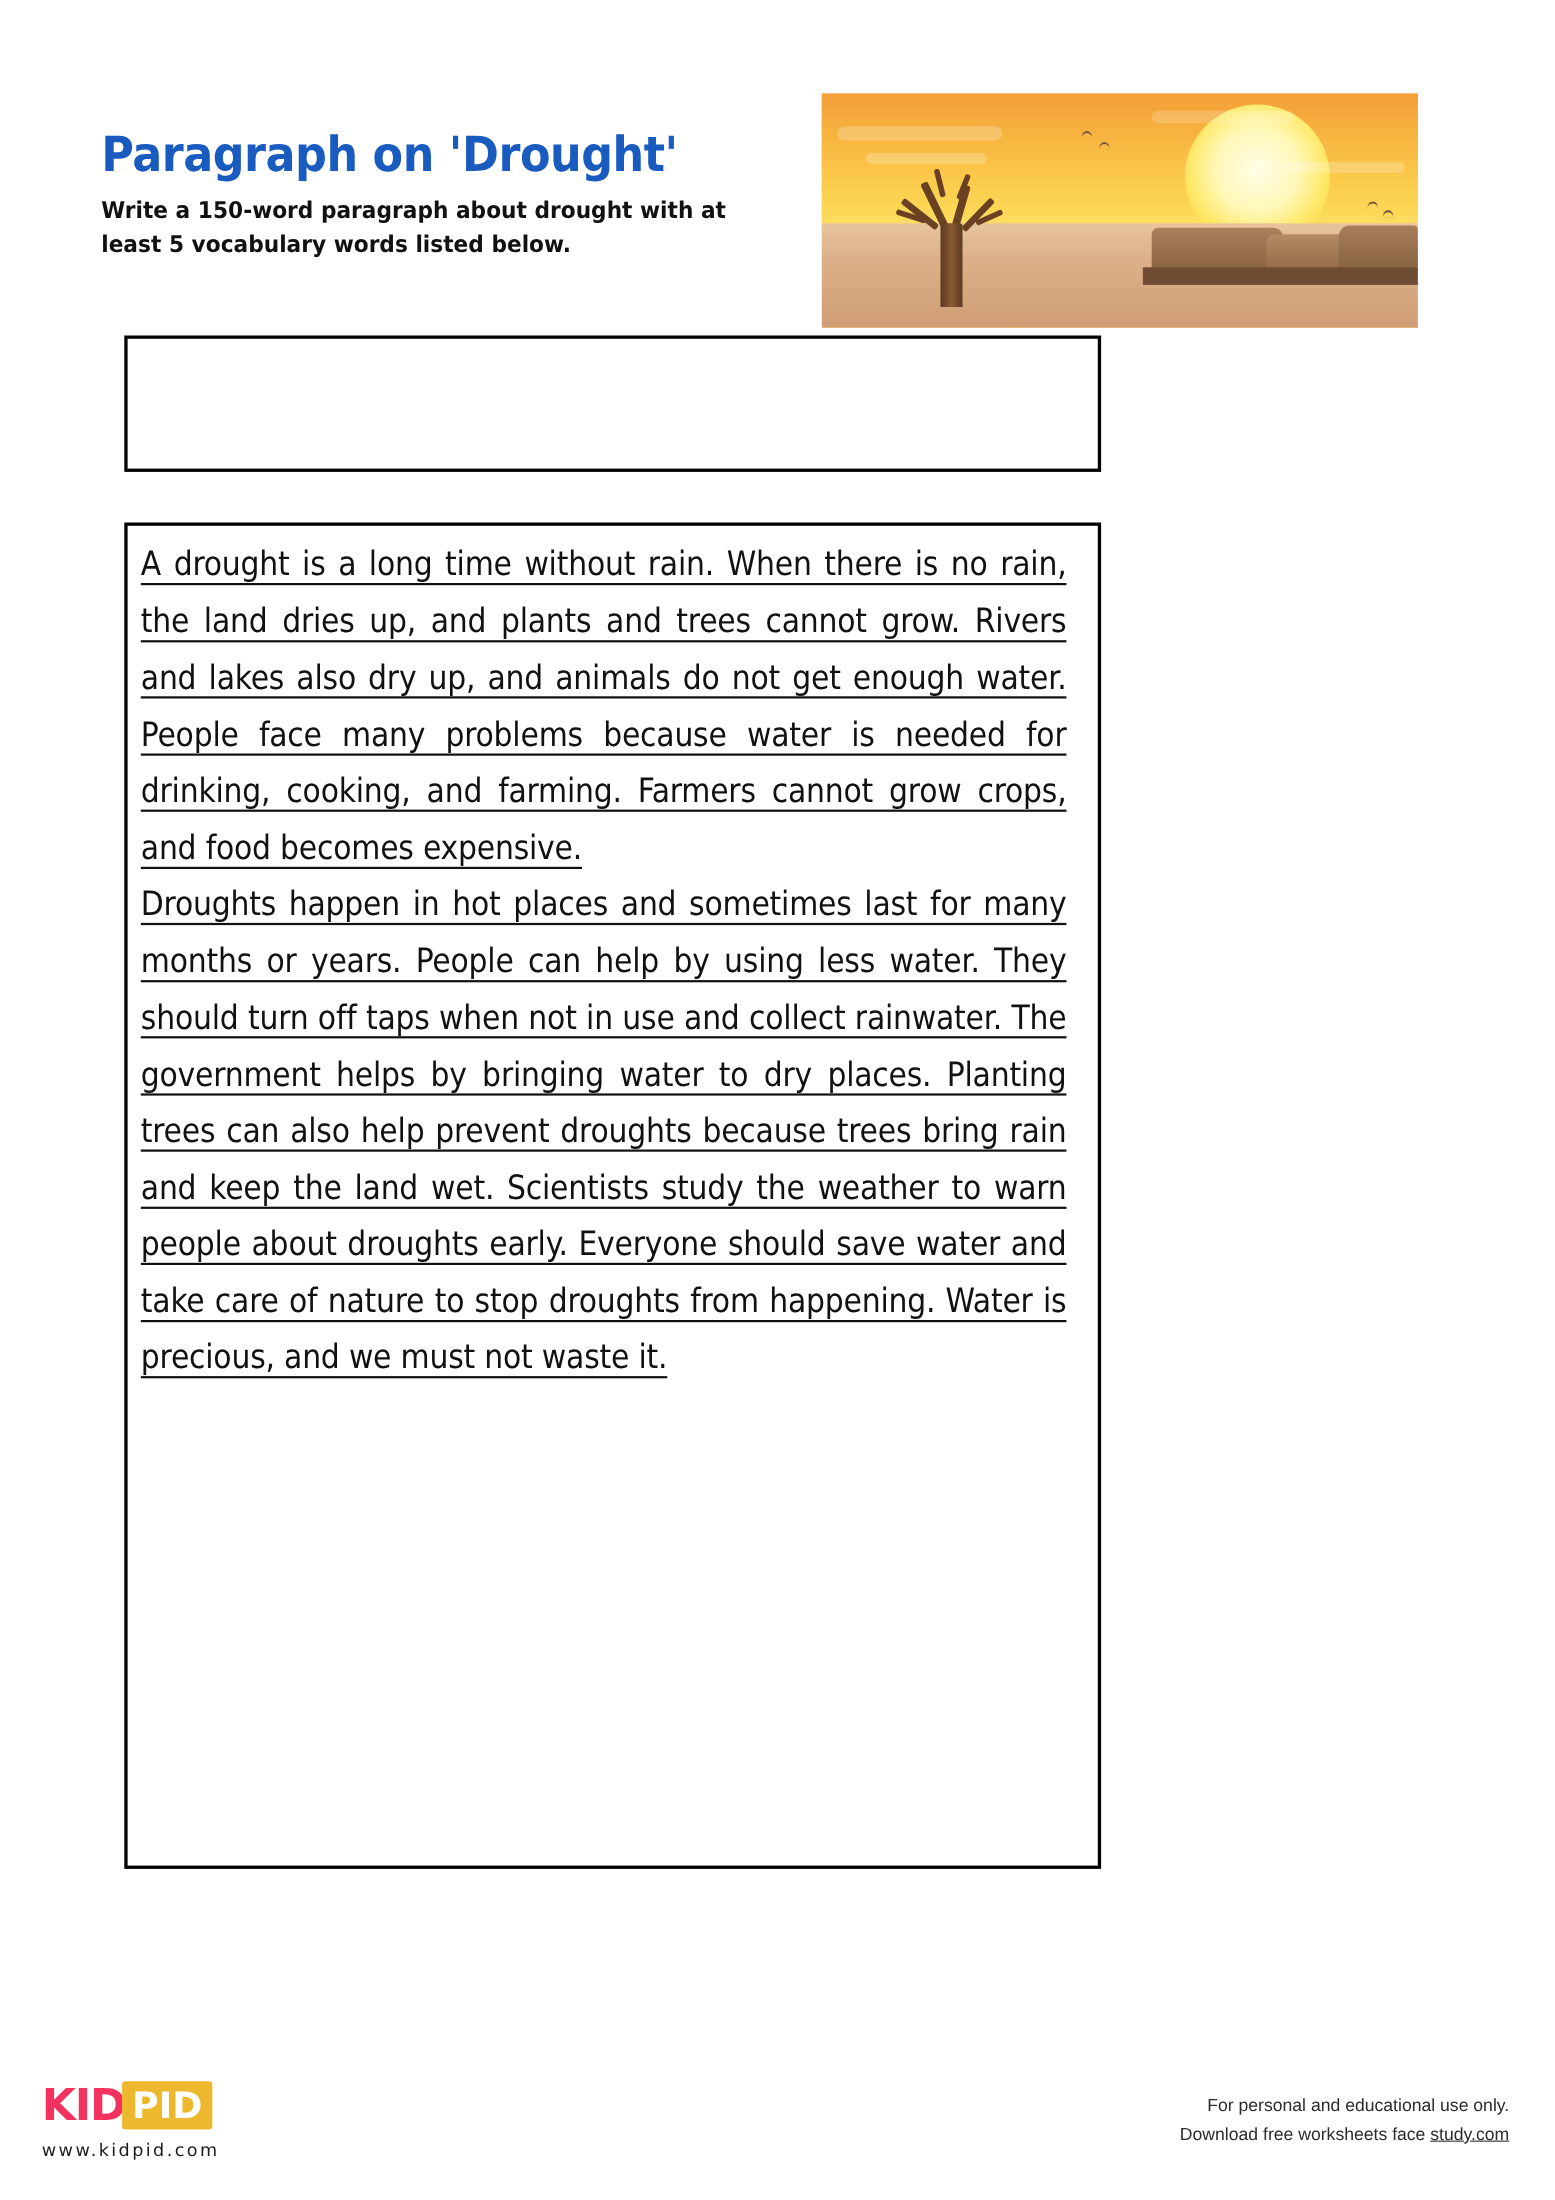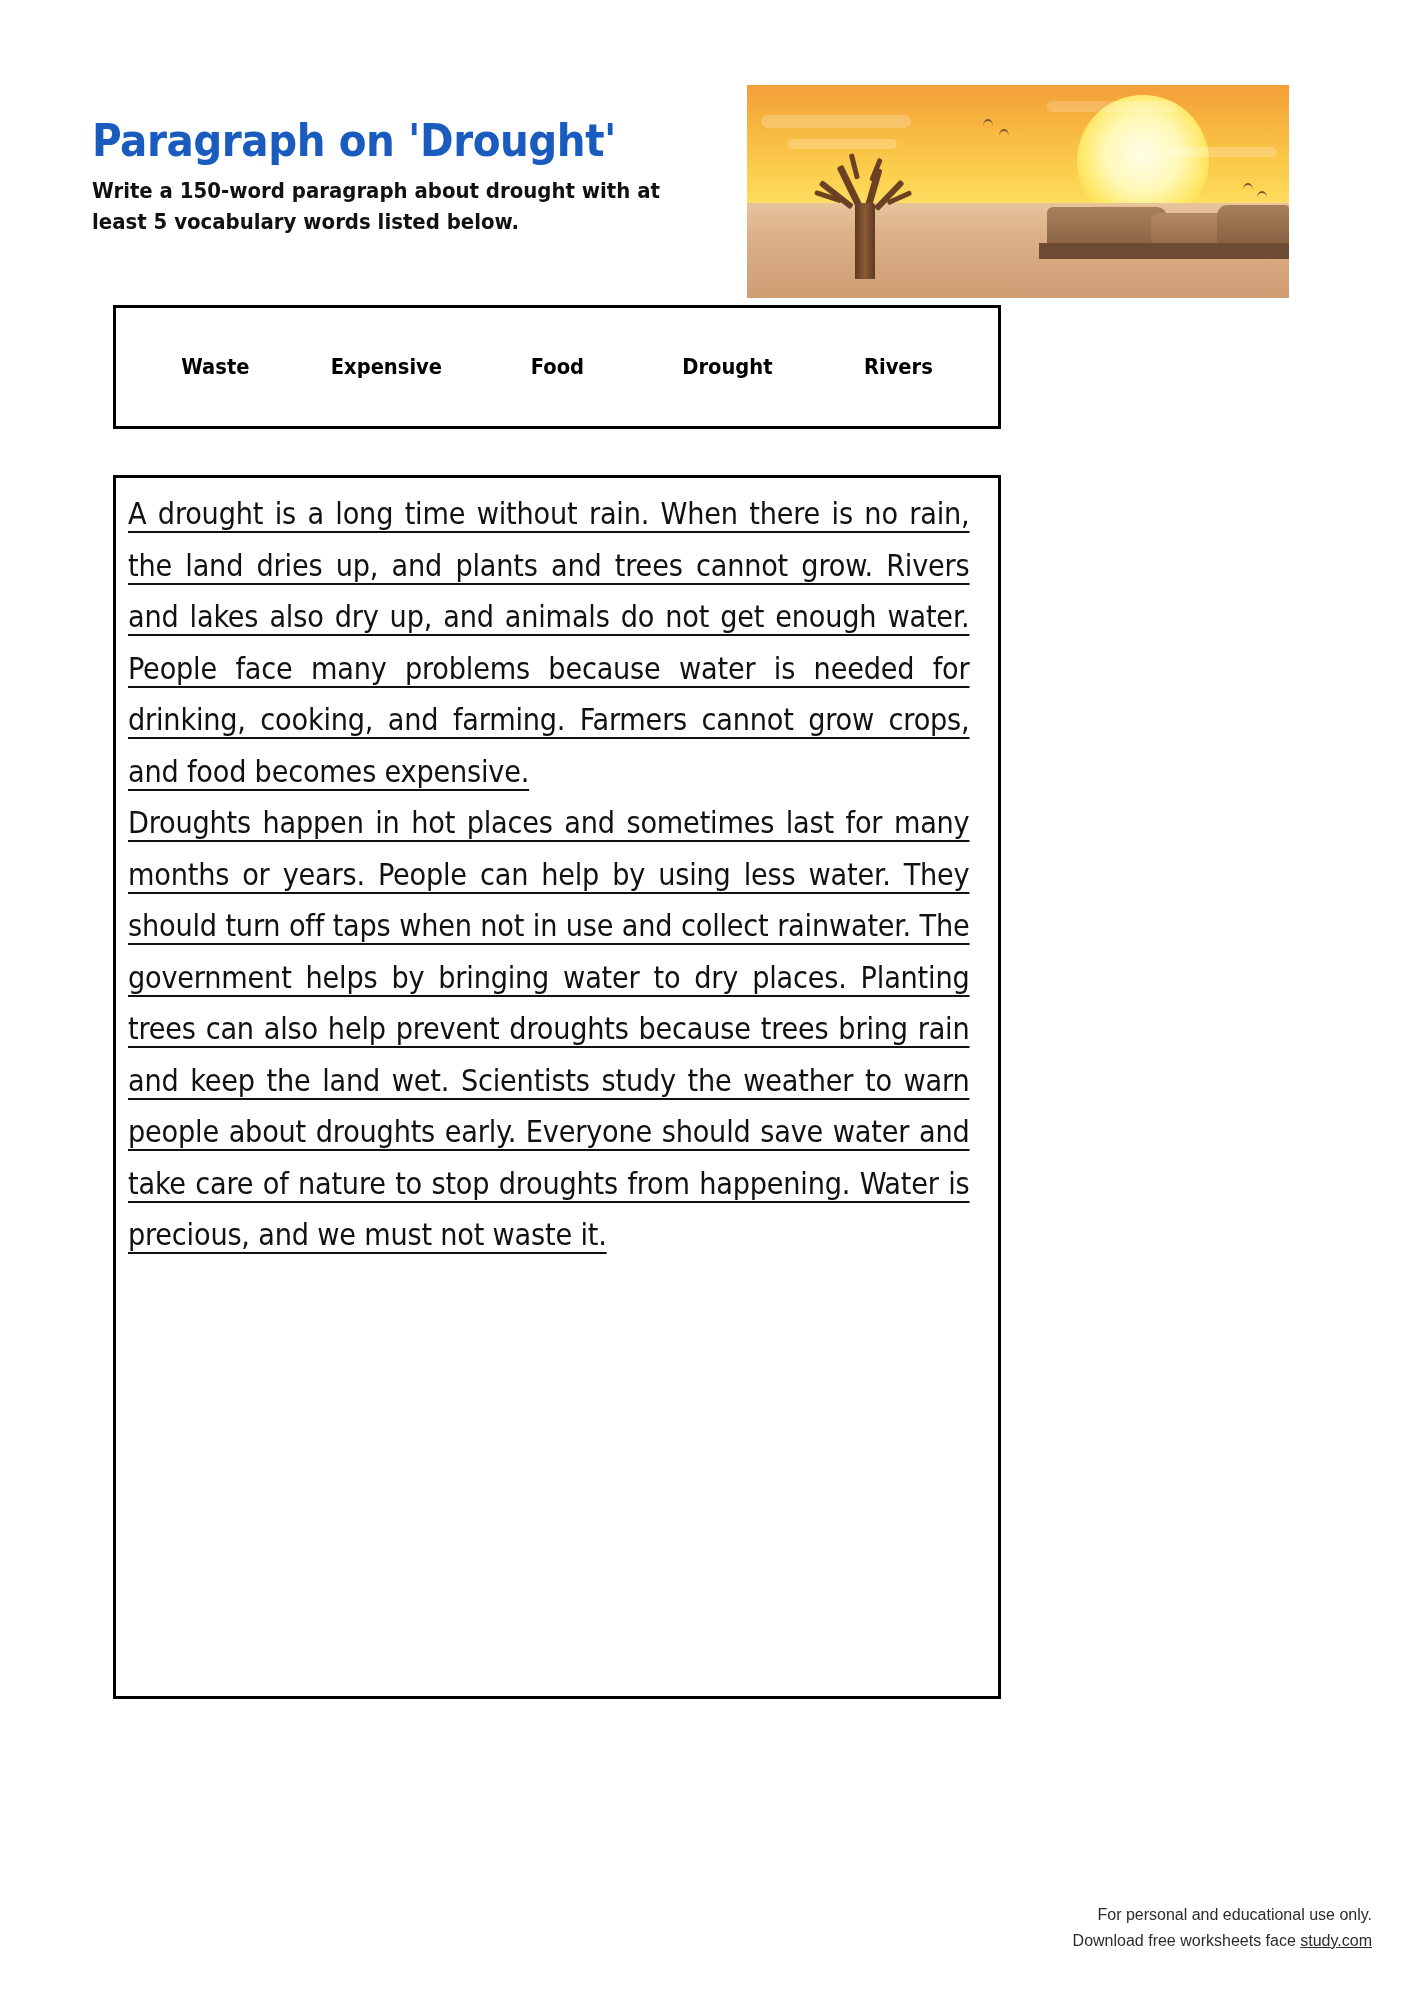--- a/index.html
+++ b/index.html
@@ -323,34 +323,34 @@
     <div class="tree-branch tb4"></div>
     <div class="tree-branch tb5"></div>
     <div class="tree-branch tb6"></div>
     <div class="tree-branch tb7"></div>
     <div class="tree-branch tb8"></div>
     <div class="tree-trunk"></div>
   </div>
 </div>
 
 <div class="vocab-box">
-  <div class="vocab-row">
-    <span class="vocab-word">Waste</span>
-    <span class="vocab-word">Expensive</span>
-    <span class="vocab-word">Food</span>
-    <span class="vocab-word">Drought</span>
-    <span class="vocab-word">Rivers</span>
-  </div>
 </div>
 
 <div class="answer-box">
   <p class="answer-para">A drought is a long time without rain. When there is no rain, the land dries up, and plants and trees cannot grow. Rivers and lakes also dry up, and animals do not get enough water. People face many problems because water is needed for drinking, cooking, and farming. Farmers cannot grow crops, and food becomes expensive.</p>
   <p class="answer-para last-block">Droughts happen in hot places and sometimes last for many months or years. People can help by using less water. They should turn off taps when not in use and collect rainwater. The government helps by bringing water to dry places. Planting trees can also help prevent droughts because trees bring rain and keep the land wet. Scientists study the weather to warn people about droughts early. Everyone should save water and take care of nature to stop droughts from happening. Water is precious, and we must not waste it.</p>
 </div>
 
 <div class="footer">
+  <div class="brand">
+    <div class="brand-logo">
+      <span class="brand-kid">KID</span>
+      <span class="brand-pid">PID</span>
+    </div>
+    <div class="brand-url">www.kidpid.com</div>
+  </div>
   <div class="footer-notes">
     <div>For personal and educational use only.</div>
     <div>
       <span>Download free worksheets face </span><a class="footer-link" href="#">study.com</a>
     </div>
   </div>
 </div>
 
 </body></html>

